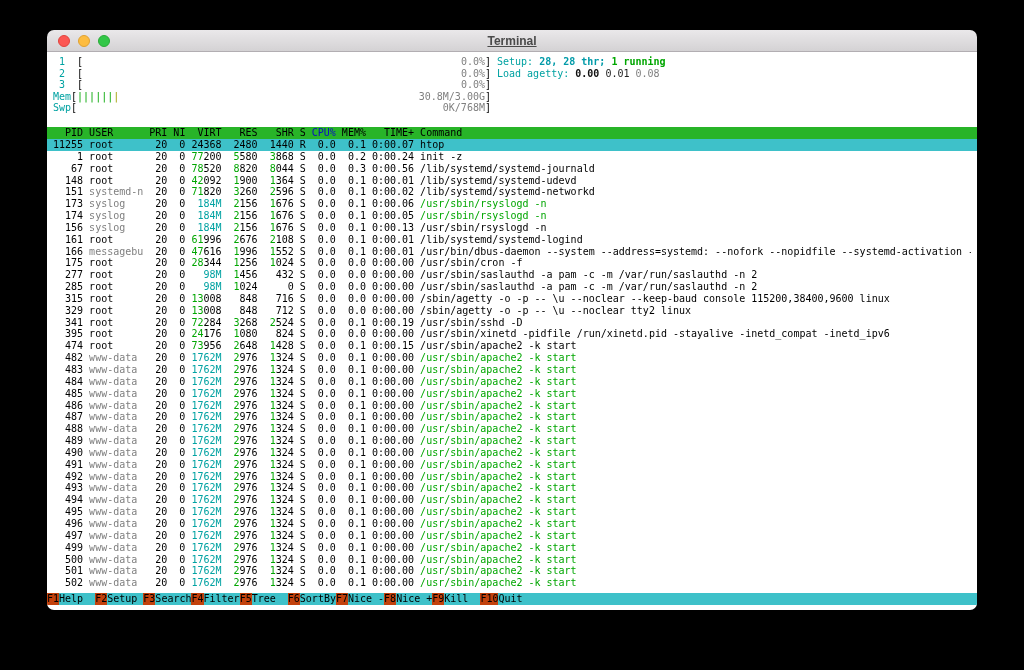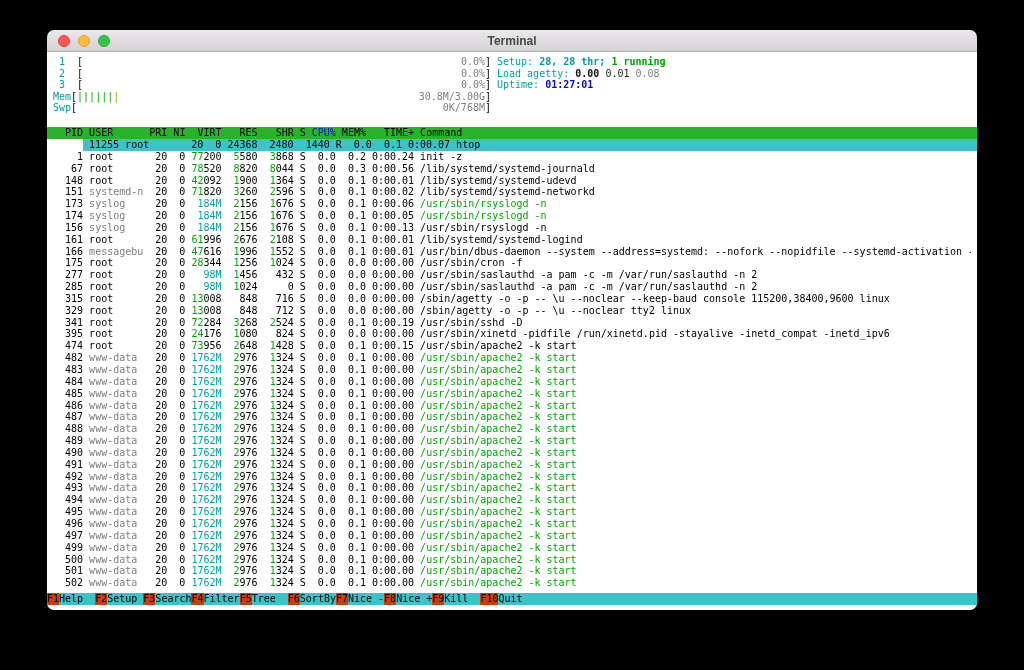--- a/index.html
+++ b/index.html
@@ -7,21 +7,21 @@
   .stage { position:relative; width:1024px; height:670px; background:#000; font-family:"Liberation Sans",sans-serif; }
   .window { position:absolute; left:47px; top:30px; width:930px; height:580px; border-radius:7px; overflow:hidden;
             box-shadow:0 22px 55px rgba(0,0,0,.7), 0 0 0 1px rgba(0,0,0,.45); display:flex; flex-direction:column; }
   .titlebar { height:22px; background:linear-gradient(#eae8ea,#d4d2d4); border-bottom:1px solid #b2aeb2;
               position:relative; display:flex; align-items:center; flex-shrink:0; }
   .lights { display:flex; gap:8px; padding-left:11px; z-index:2; }
   .light { width:12px; height:12px; border-radius:50%; }
   .red    { background:#fc5753; border:1px solid #e0443e; }
   .yellow { background:#fdbc40; border:1px solid #dfa133; }
   .green  { background:#33c748; border:1px solid #2aab38; }
-  .title { position:absolute; left:0; right:0; text-align:center; font-size:12px; font-weight:bold; color:#4a4a4a; }
+  .title { position:absolute; left:0; right:0; text-align:center; font-size:12px; font-weight:bold; color:#4a4a4a;text-decoration:underline; }
 
   .term { flex:1; background:#fff; color:#000; font-family:"DejaVu Sans Mono","Liberation Mono",monospace;
           font-size:10px; display:flex; flex-direction:column; overflow:hidden; padding-top:4px; padding-bottom:5px; }
   .top { display:flex; padding:0 6px; line-height:11.6px; }
   .meters { width:444px; flex-shrink:0; }
   .mline { display:flex; width:438px; white-space:pre; }
   .mline.cpu .mlabel { width:4ch; padding-left:1ch; color:#00a2a2; }
   .mline.mem .mlabel, .mline.swp .mlabel { width:3ch; color:#00a2a2; }
   .bracket { color:#000; }
   .mfill { flex:1; }
@@ -38,21 +38,21 @@
   .sv-l15 { color:#7f7f7f; }
   .sv-up { color:#0b0bc7; font-weight:bold; }
 
   .gapline { height:13px; flex-shrink:0; }
   .phead { display:flex; gap:1ch; background:#28b428; height:12px; line-height:12px; padding:0 6px; flex-shrink:0; white-space:pre; }
   .hcell { flex:0 0 auto; overflow:hidden; }
   .hcell.sort { color:#0b0bc7; }
   .c-r { text-align:right; }
   .plist { flex:0 0 auto; overflow:hidden; }
   .prow { display:flex; gap:1ch; height:11.85px; line-height:11.85px; padding:0 6px; white-space:pre; }
-  .prow.sel { background:#3ec1c9;margin-left:36px; }
+  .prow.sel { background:#3ec1c9; }
   .cell { flex:0 0 auto; overflow:hidden; }
   .dim .c-user { color:#7f7f7f; }
   .thr .c-cmd { color:#00a600; }
   .num-k { color:#00a600; }
   .num-m { color:#00a2a2; }
   .sel .num-k, .sel .num-m, .sel .c-cmd, .sel .c-user { color:#000 !important; }
 
   .fnbar { display:flex; margin-top:auto; height:12px; line-height:12px; flex-shrink:0; white-space:pre; }
   .fnbtn { display:flex; flex:0 0 auto; }
   .fnkey { color:#000; background:#c2410c; }
@@ -92,23 +92,20 @@
             <span class="mlabel">Swp</span><span class="bracket">[</span><span class="mfill"></span><span class="mval">0K/768M</span><span class="bracket">]</span>
           </div>
         </div>
         <div class="stats">
           <div class="sline">
             <span class="slabel">Setup:</span><span class="sv-tasks">28, 28 thr;</span><span class="sv-run">1 running</span>
           </div>
           <div class="sline">
             <span class="slabel">Load agetty:</span><span class="sv-l1">0.00</span><span class="sv-l5">0.01</span><span class="sv-l15">0.08</span>
           </div>
-          <div class="sline">
-            <span class="slabel">Uptime:</span><span class="sv-up">01:27:01</span>
-          </div>
         </div>
       </div>
 
       <div class="gapline"></div>
       <div class="phead" id="phead"><span class="hcell c-r" style="width: 5ch;">PID</span><span class="hcell" style="width: 9ch;">USER</span><span class="hcell c-r" style="width: 3ch;">PRI</span><span class="hcell c-r" style="width: 2ch;">NI</span><span class="hcell c-r" style="width: 5ch;">VIRT</span><span class="hcell c-r" style="width: 5ch;">RES</span><span class="hcell c-r" style="width: 5ch;">SHR</span><span class="hcell" style="width: 1ch;">S</span><span class="hcell c-r sort" style="width: 4ch;">CPU%</span><span class="hcell c-r" style="width: 4ch;">MEM%</span><span class="hcell c-r" style="width: 7ch;">TIME+</span><span class="hcell" style="flex: 1 1 auto; min-width: 0px;">Command</span></div>
       <div class="plist" id="plist">
           <div class="prow sel"><span class="cell c-pid c-r" style="width: 5ch;">11255</span><span class="cell c-user" style="width: 9ch;">root</span><span class="cell c-pri c-r" style="width: 3ch;">20</span><span class="cell c-ni c-r" style="width: 2ch;">0</span><span class="cell c-virt c-r" style="width: 5ch;"><span class="num-k">24</span>368</span><span class="cell c-res c-r" style="width: 5ch;"><span class="num-k">2</span>480</span><span class="cell c-shr c-r" style="width: 5ch;"><span class="num-k">1</span>440</span><span class="cell c-s" style="width: 1ch;">R</span><span class="cell c-cpu c-r" style="width: 4ch;">0.0</span><span class="cell c-mem c-r" style="width: 4ch;">0.1</span><span class="cell c-time c-r" style="width: 7ch;">0:00.07</span><span class="cell c-cmd" style="flex: 1 1 auto; min-width: 0px;">htop</span></div>
           <div class="prow"><span class="cell c-pid c-r" style="width: 5ch;">1</span><span class="cell c-user" style="width: 9ch;">root</span><span class="cell c-pri c-r" style="width: 3ch;">20</span><span class="cell c-ni c-r" style="width: 2ch;">0</span><span class="cell c-virt c-r" style="width: 5ch;"><span class="num-k">77</span>200</span><span class="cell c-res c-r" style="width: 5ch;"><span class="num-k">5</span>580</span><span class="cell c-shr c-r" style="width: 5ch;"><span class="num-k">3</span>868</span><span class="cell c-s" style="width: 1ch;">S</span><span class="cell c-cpu c-r" style="width: 4ch;">0.0</span><span class="cell c-mem c-r" style="width: 4ch;">0.2</span><span class="cell c-time c-r" style="width: 7ch;">0:00.24</span><span class="cell c-cmd" style="flex: 1 1 auto; min-width: 0px;">init -z</span></div>
           <div class="prow"><span class="cell c-pid c-r" style="width: 5ch;">67</span><span class="cell c-user" style="width: 9ch;">root</span><span class="cell c-pri c-r" style="width: 3ch;">20</span><span class="cell c-ni c-r" style="width: 2ch;">0</span><span class="cell c-virt c-r" style="width: 5ch;"><span class="num-k">78</span>520</span><span class="cell c-res c-r" style="width: 5ch;"><span class="num-k">8</span>820</span><span class="cell c-shr c-r" style="width: 5ch;"><span class="num-k">8</span>044</span><span class="cell c-s" style="width: 1ch;">S</span><span class="cell c-cpu c-r" style="width: 4ch;">0.0</span><span class="cell c-mem c-r" style="width: 4ch;">0.3</span><span class="cell c-time c-r" style="width: 7ch;">0:00.56</span><span class="cell c-cmd" style="flex: 1 1 auto; min-width: 0px;">/lib/systemd/systemd-journald</span></div>
           <div class="prow"><span class="cell c-pid c-r" style="width: 5ch;">148</span><span class="cell c-user" style="width: 9ch;">root</span><span class="cell c-pri c-r" style="width: 3ch;">20</span><span class="cell c-ni c-r" style="width: 2ch;">0</span><span class="cell c-virt c-r" style="width: 5ch;"><span class="num-k">42</span>092</span><span class="cell c-res c-r" style="width: 5ch;"><span class="num-k">1</span>900</span><span class="cell c-shr c-r" style="width: 5ch;"><span class="num-k">1</span>364</span><span class="cell c-s" style="width: 1ch;">S</span><span class="cell c-cpu c-r" style="width: 4ch;">0.0</span><span class="cell c-mem c-r" style="width: 4ch;">0.1</span><span class="cell c-time c-r" style="width: 7ch;">0:00.01</span><span class="cell c-cmd" style="flex: 1 1 auto; min-width: 0px;">/lib/systemd/systemd-udevd</span></div>

